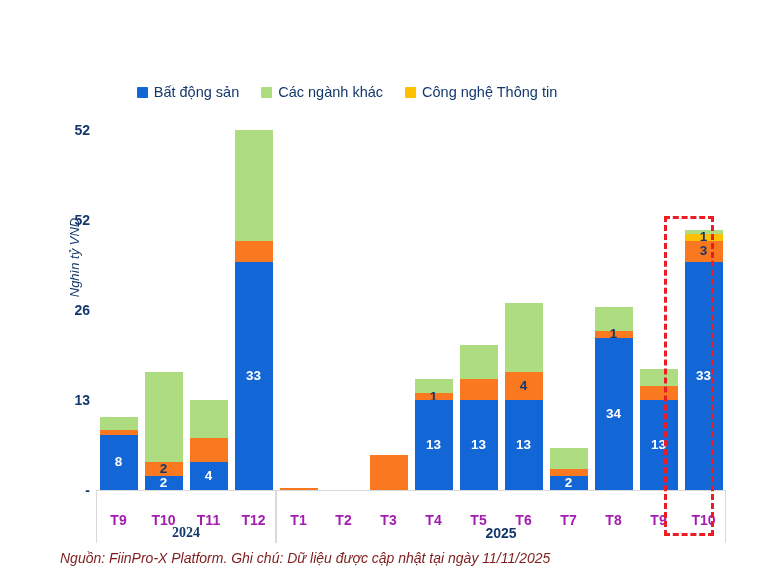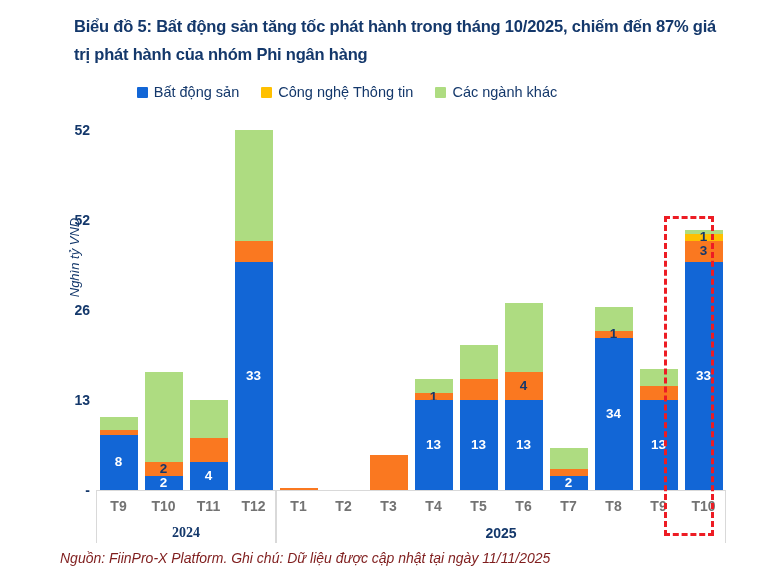--- a/index.html
+++ b/index.html
@@ -62,22 +62,22 @@
   
   .axis-line{
     position:absolute;left:96px;top:490px;width:630px;height:1px;background:#d9d9d9;
   }
   .catbox{
     position:absolute;top:490px;height:46px;
     border-left:1px solid #d9d9d9;border-right:1px solid #d9d9d9;
     box-sizing:border-box;
   }
   .xlabel{
-    position:absolute;top:498px;width:46px;text-align:center;
-    font-size:14px;font-weight:bold;color:#737373;
+    position:absolute;top:512px;width:46px;text-align:center;
+    font-size:14px;font-weight:bold;color:#a21caf;
   }
   .grouplabel{
     position:absolute;top:518px;height:30px;
     display:flex;align-items:center;justify-content:center;
     font-size:14px;font-weight:bold;color:#14386B;
   }
   .groupbox{
     position:absolute;top:511px;height:32px;
     border-left:1px solid #d9d9d9;border-right:1px solid #d9d9d9;
     box-sizing:border-box;
@@ -97,34 +97,33 @@
   .footer{
     position:absolute;left:60px;top:550px;width:690px;
     font-size:14px;font-style:italic;color:#7f1d1d;
   }
 </style>
 </head>
 <body>
 
 <div class="page">
 
-  <div class="title">Biểu đồ 5: Bất động sản tăng tốc phát hành trong tháng 10/2025, chiếm đến 87% giá trị phát hành của nhóm Phi ngân hàng</div>
 
   <div class="legend" id="legend">
       <div class="legend-item">
         <span class="legend-swatch" style="background: rgb(18, 102, 214);"></span>
         <span class="legend-label">Bất động sản</span>
       </div>
       <div class="legend-item">
+        <span class="legend-swatch" style="background: rgb(174, 220, 129);"></span>
+        <span class="legend-label">Các ngành khác</span>
+      </div>
+      <div class="legend-item">
         <span class="legend-swatch" style="background: rgb(255, 192, 0);"></span>
         <span class="legend-label">Công nghệ Thông tin</span>
-      </div>
-      <div class="legend-item">
-        <span class="legend-swatch" style="background: rgb(174, 220, 129);"></span>
-        <span class="legend-label">Các ngành khác</span>
       </div>
     </div>
 
   <div class="plot">
     <div class="yaxis-title">Nghìn tỷ VND</div>
     <div class="ytick-wrap" id="yticks">
         <div class="ytick" style="top: 490px;">-</div>
         <div class="ytick" style="top: 400px;">13</div>
         <div class="ytick" style="top: 310px;">26</div>
         <div class="ytick" style="top: 220px;">52</div>

